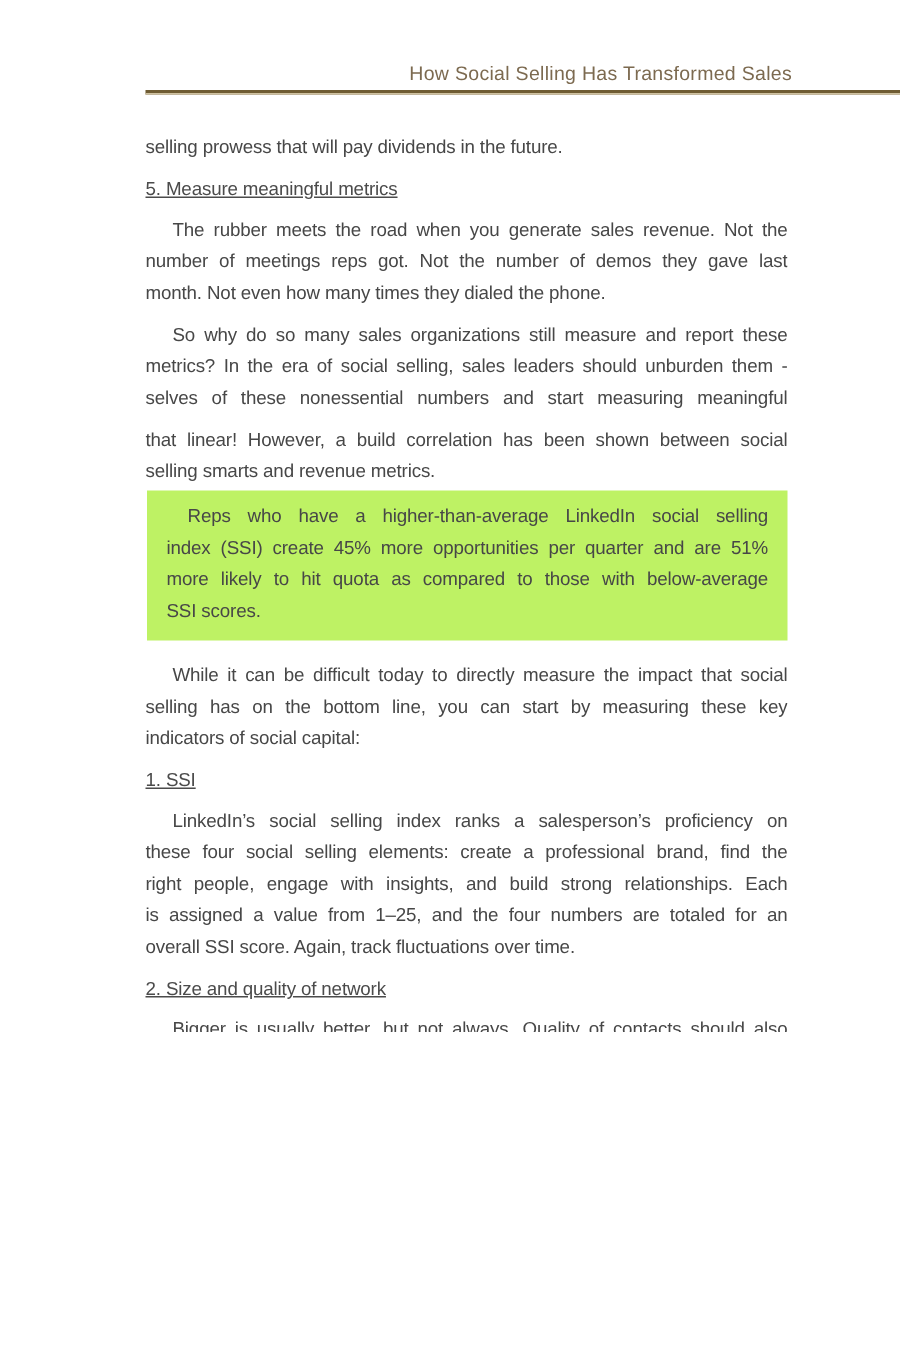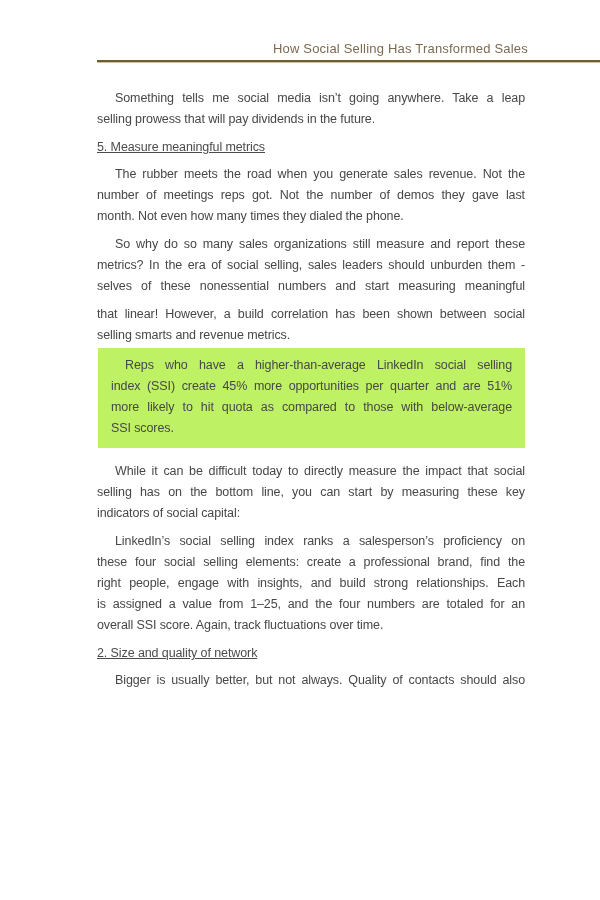--- a/index.html
+++ b/index.html
@@ -84,21 +84,20 @@
 </style>
 </head>
 <body>
 
 <div class="page">
   <div class="running-head">How Social Selling Has Transformed Sales</div>
   <div class="rule"></div>
 
   <main class="content">
       <div class="para">
-        <div class="line indent">Something tells me social media isn’t going anywhere. Take a leap</div>
         <div class="line last">selling prowess that will pay dividends in the future.</div>
       </div>
       <div class="subhead">5. Measure meaningful metrics</div>
       <div class="para">
         <div class="line indent">The rubber meets the road when you generate sales revenue. Not the</div>
         <div class="line">number of meetings reps got. Not the number of demos they gave last</div>
         <div class="line last">month. Not even how many times they dialed the phone.</div>
       </div>
       <div class="para">
         <div class="line indent">So why do so many sales organizations still measure and report these</div>
@@ -113,20 +112,21 @@
         <div class="line indent">Reps who have a higher-than-average LinkedIn social selling</div>
         <div class="line">index (SSI) create 45% more opportunities per quarter and are 51%</div>
         <div class="line">more likely to hit quota as compared to those with below-average</div>
         <div class="line last">SSI scores.</div>
       </div>
       <div class="para">
         <div class="line indent">While it can be difficult today to directly measure the impact that social</div>
         <div class="line">selling has on the bottom line, you can start by measuring these key</div>
         <div class="line last">indicators of social capital:</div>
       </div>
+      <div class="subhead">1. SSI</div>
       <div class="para">
         <div class="line indent">LinkedIn’s social selling index ranks a salesperson’s proficiency on</div>
         <div class="line">these four social selling elements: create a professional brand, find the</div>
         <div class="line">right people, engage with insights, and build strong relationships. Each</div>
         <div class="line">is assigned a value from 1–25, and the four numbers are totaled for an</div>
         <div class="line last">overall SSI score. Again, track fluctuations over time.</div>
       </div>
       <div class="subhead">2. Size and quality of network</div>
       <div class="para">
         <div class="line indent">Bigger is usually better, but not always. Quality of contacts should also</div>

